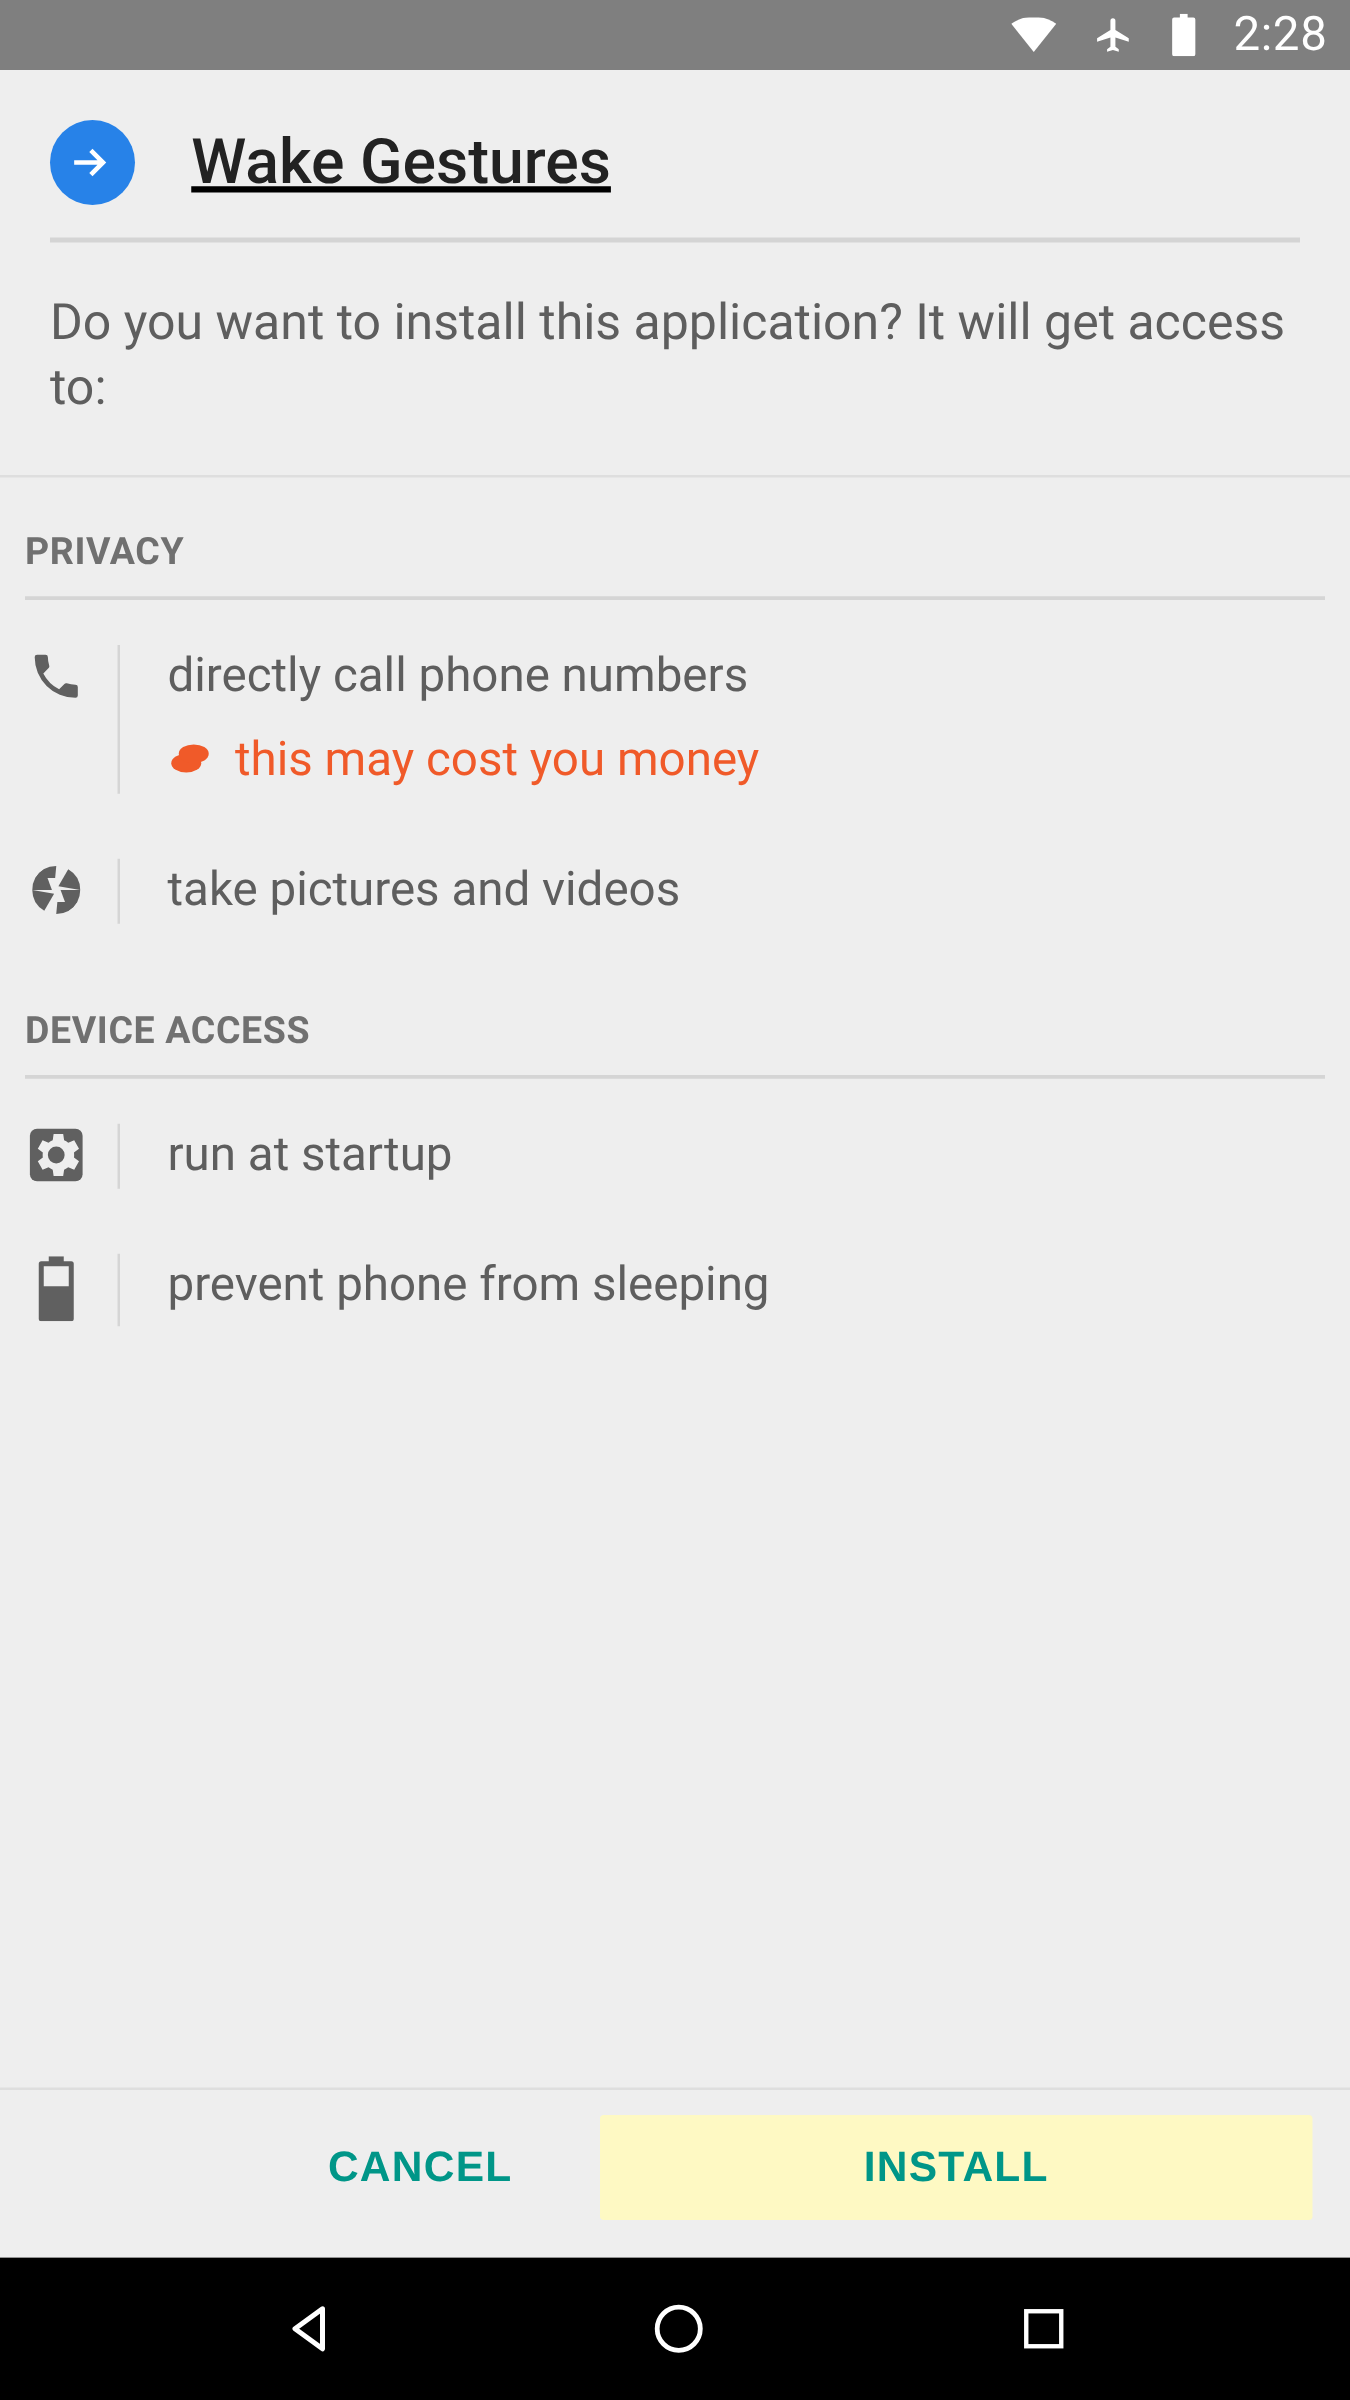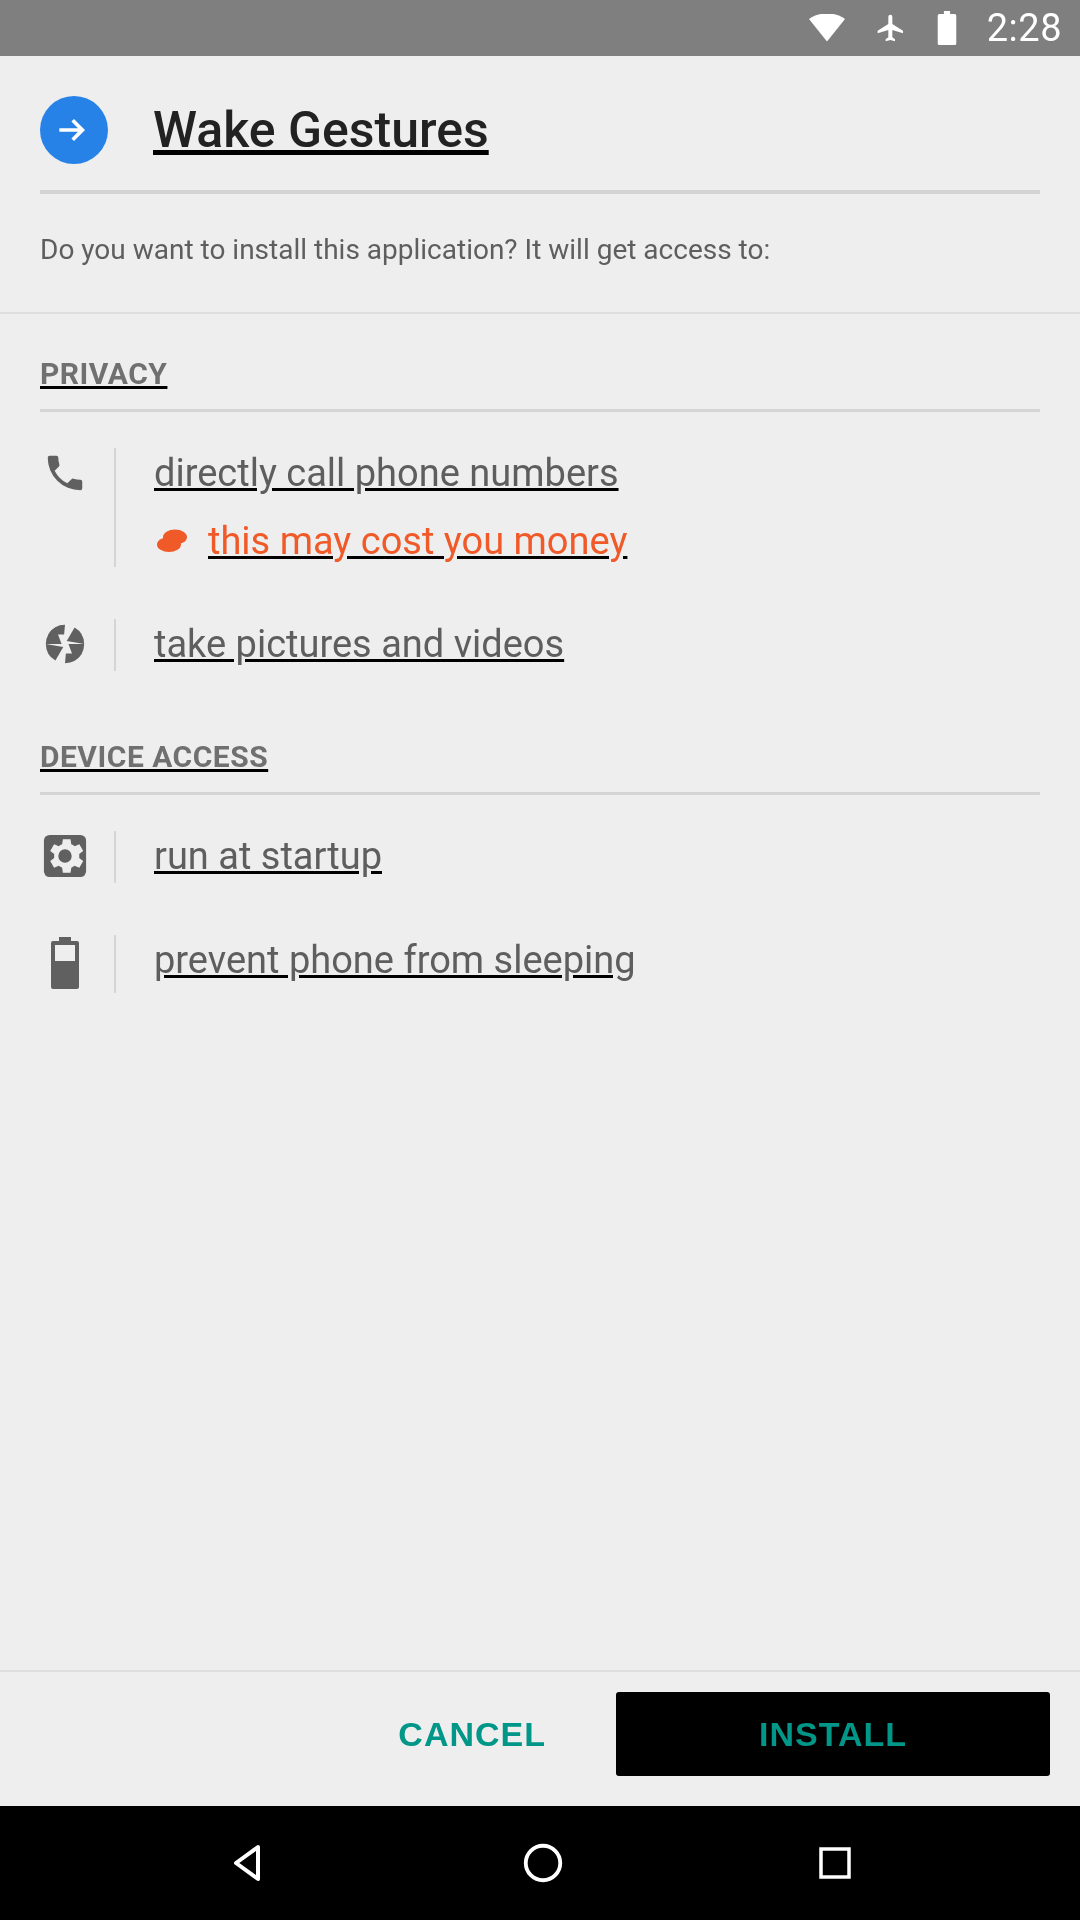--- a/index.html
+++ b/index.html
@@ -61,33 +61,32 @@
   font-weight: 500;
   color: #222;
 }
 .header-divider {
   height: 4px;
   background: #d4d4d4;
 }
 
 .intro {
   padding: 38px 40px 44px 40px;
-  font-size: 28px;
+  font-size: 40px;
   line-height: 1.3;
   color: #5e5e5e;
 }
 
 .scroll-divider {
   height: 2px;
   background: #dedede;
 }
 
 .body {
-  padding: 0 40px;
-  text-decoration: underline;
+  padding: 0 20px;
 }
 
 .section-title {
   font-size: 30px;
   font-weight: 700;
   letter-spacing: 0.5px;
   color: #707070;
   margin-top: 42px;
   margin-bottom: 18px;
 }
@@ -157,22 +156,22 @@
   justify-content:center;
   border:none;
   background:transparent;
   cursor:pointer;
 }
 .btn.cancel {
   background: transparent;
   padding: 0 40px;
 }
 .btn.install {
-  background: #000000;
-  width: 434px;
+  background: #fef9c3;
+  width: 570px;
   border-radius: 3px;
 }
 
 .navbar {
   height: 114px;
   background:#000;
   display:flex;
   align-items:center;
   justify-content:space-around;
   padding: 0 100px;

